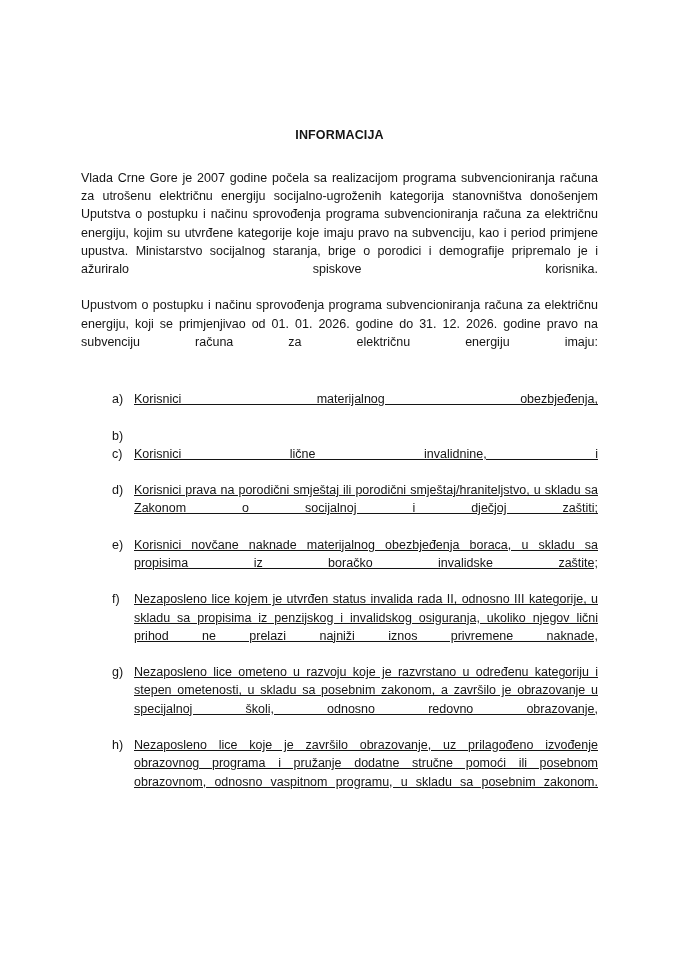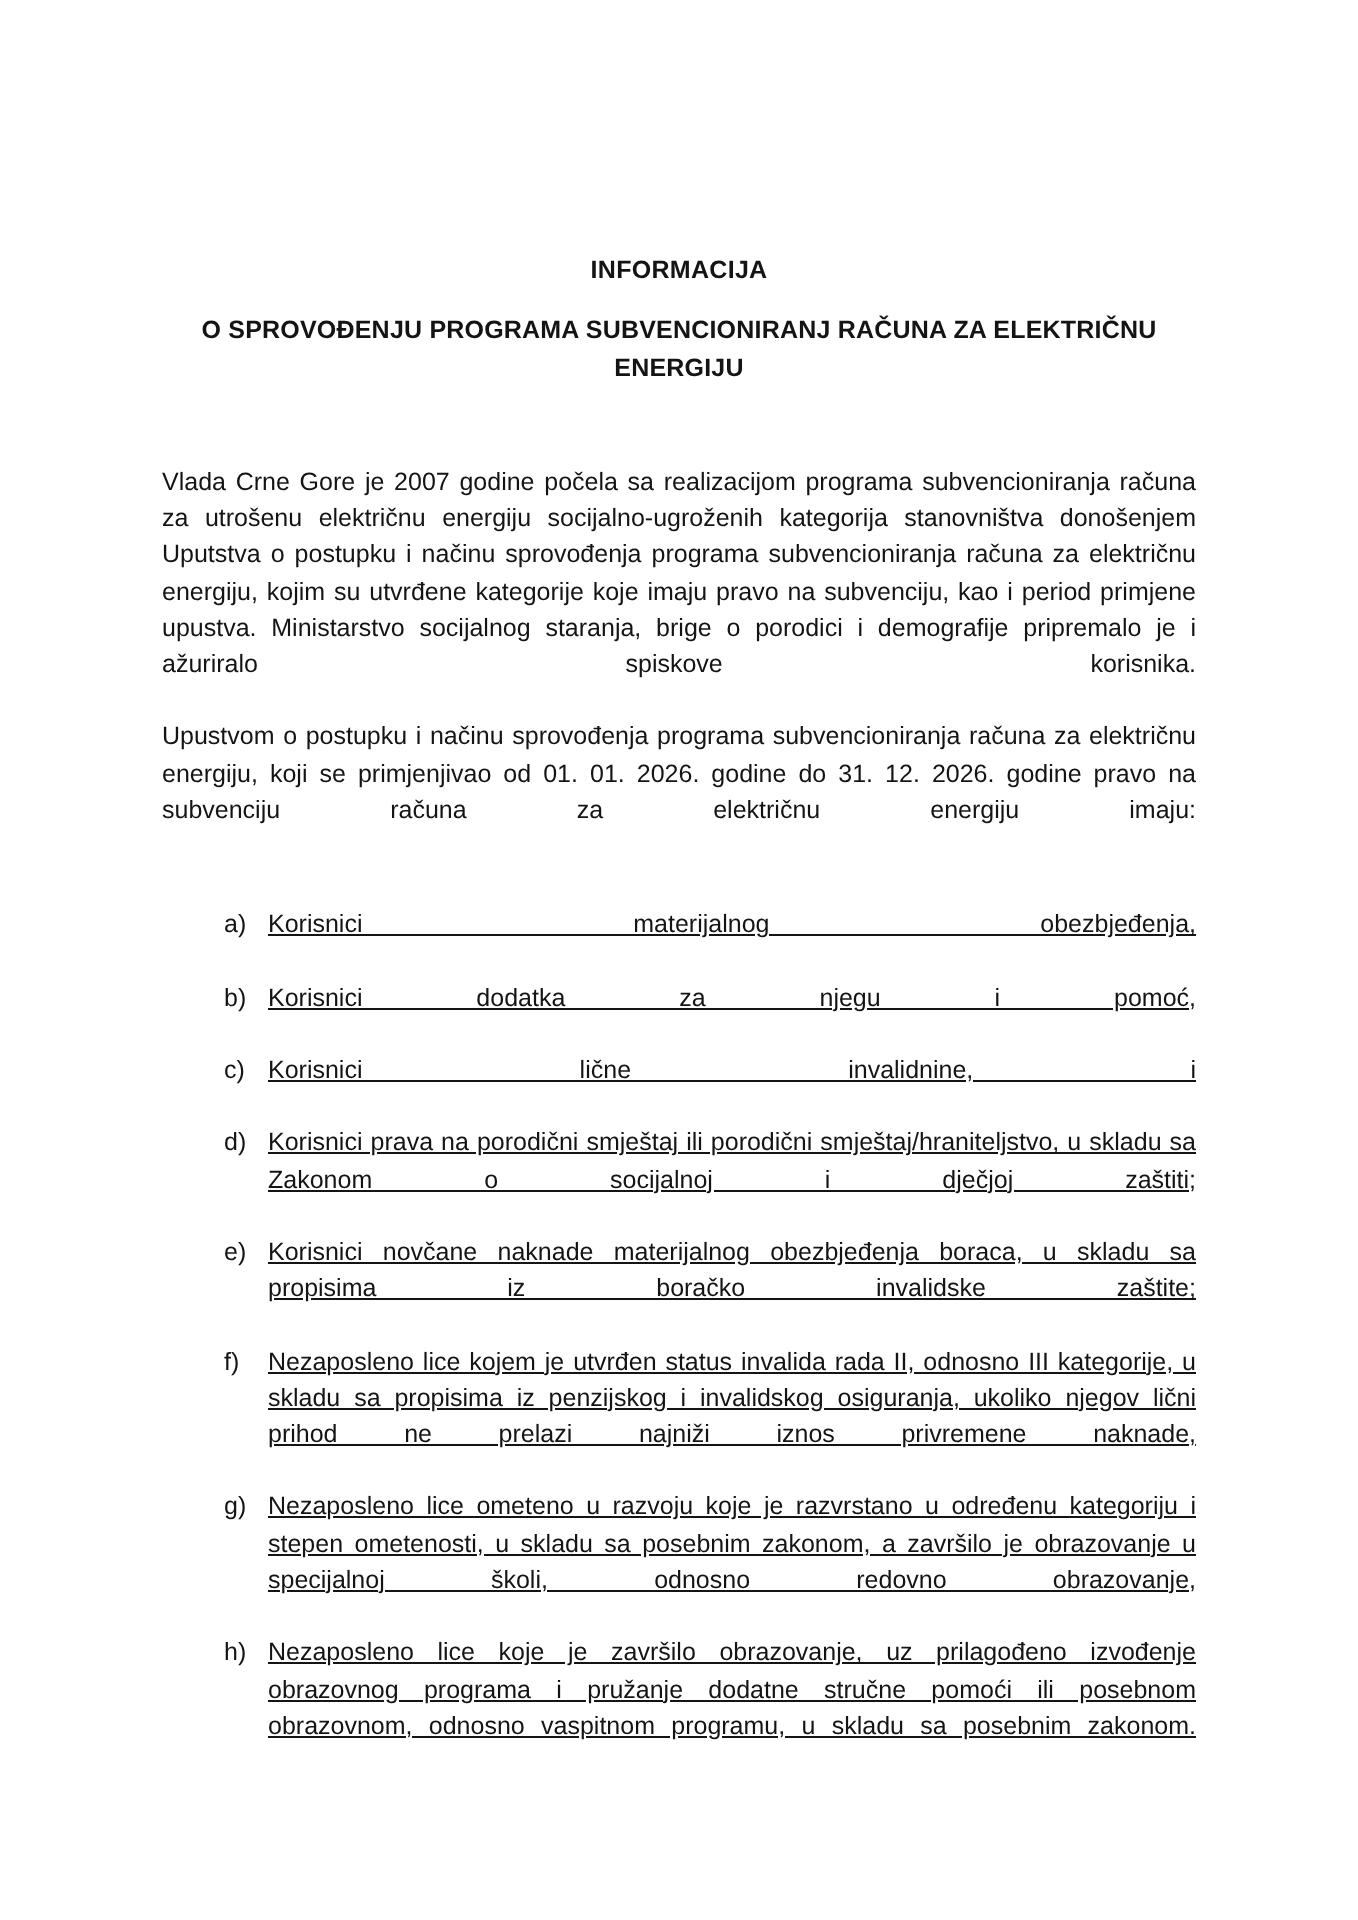--- a/index.html
+++ b/index.html
@@ -54,21 +54,21 @@
   }
 
   
   .para {
     font-size: 12.5px;
     line-height: 18.2px;
     text-align: justify;
     margin: 0;
     word-spacing: 0.1px;
   }
-  .para-1 { margin-top: 38px; }
+  .para-1 { margin-top: 24px; }
   .para-2 { }
   .para-3 { margin-top: 35px; }
 
   
   .list {
     margin: 21px 0 0 0;
     padding: 0;
     list-style: none;
   }
   .list-item {
@@ -99,35 +99,33 @@
   }
 </style>
 </head>
 <body>
 
 <div class="page">
   <div class="content">
 
     <div class="title-block">
       <div class="title-main">INFORMACIJA</div>
-      <div class="title-sub">O SPROVOĐENJU PROGRAMA SUBVENCIONIRANJ RAČUNA ZA ELEKTRIČNU ENERGIJU</div>
     </div>
 
     <p class="para para-1">Vlada Crne Gore je 2007 godine počela sa realizacijom programa subvencioniranja računa za utrošenu električnu energiju socijalno-ugroženih kategorija stanovništva donošenjem Uputstva o postupku i načinu sprovođenja programa subvencioniranja računa za električnu energiju, kojim su utvrđene kategorije koje imaju pravo na subvenciju, kao i period primjene upustva. Ministarstvo  socijalnog staranja, brige o porodici i demografije pripremalo je i ažuriralo spiskove korisnika.</p>
 
     <p class="para para-2">Upustvom o postupku i načinu sprovođenja programa subvencioniranja računa za električnu energiju, koji se primjenjivao od 01. 01. 2026. godine do 31. 12. 2026. godine pravo na subvenciju računa za električnu energiju imaju:</p>
 
     <ul class="list">
       <li class="list-item">
         <span class="list-marker">a)</span>
         <span class="list-text">Korisnici materijalnog obezbjeđenja,</span>
       </li>
       <li class="list-item">
         <span class="list-marker">b)</span>
-        <span class="list-text">Korisnici dodatka za njegu i pomoć,</span>
       </li>
       <li class="list-item">
         <span class="list-marker">c)</span>
         <span class="list-text">Korisnici lične invalidnine, i</span>
       </li>
       <li class="list-item">
         <span class="list-marker">d)</span>
         <span class="list-text">Korisnici prava na porodični smještaj ili porodični smještaj/hraniteljstvo, u skladu sa Zakonom o socijalnoj i dječjoj zaštiti;</span>
       </li>
       <li class="list-item">

